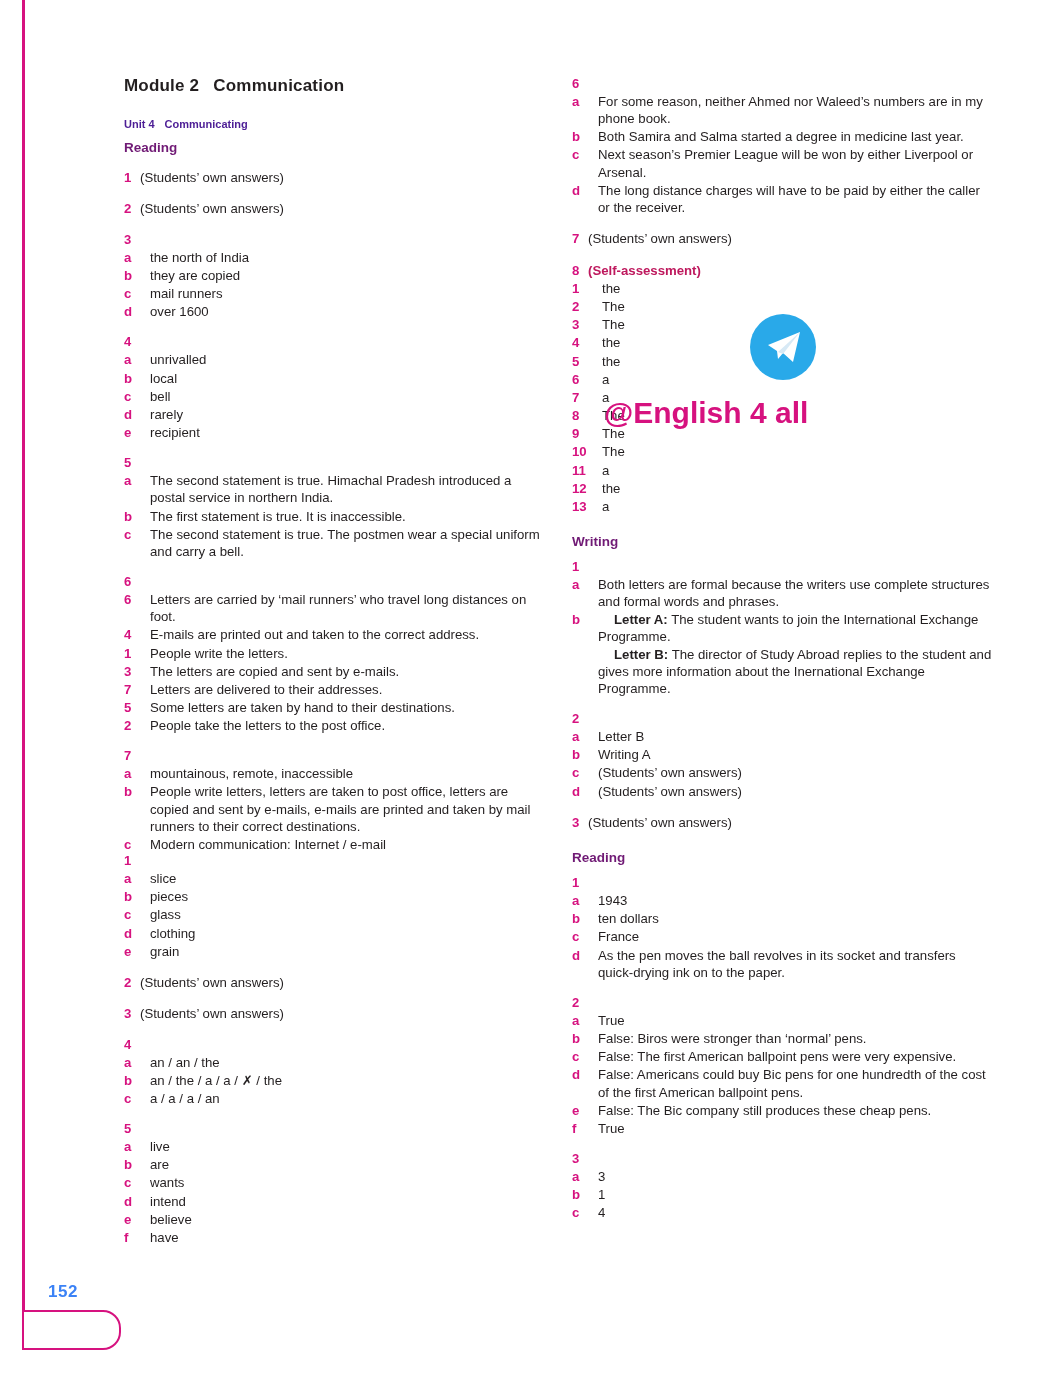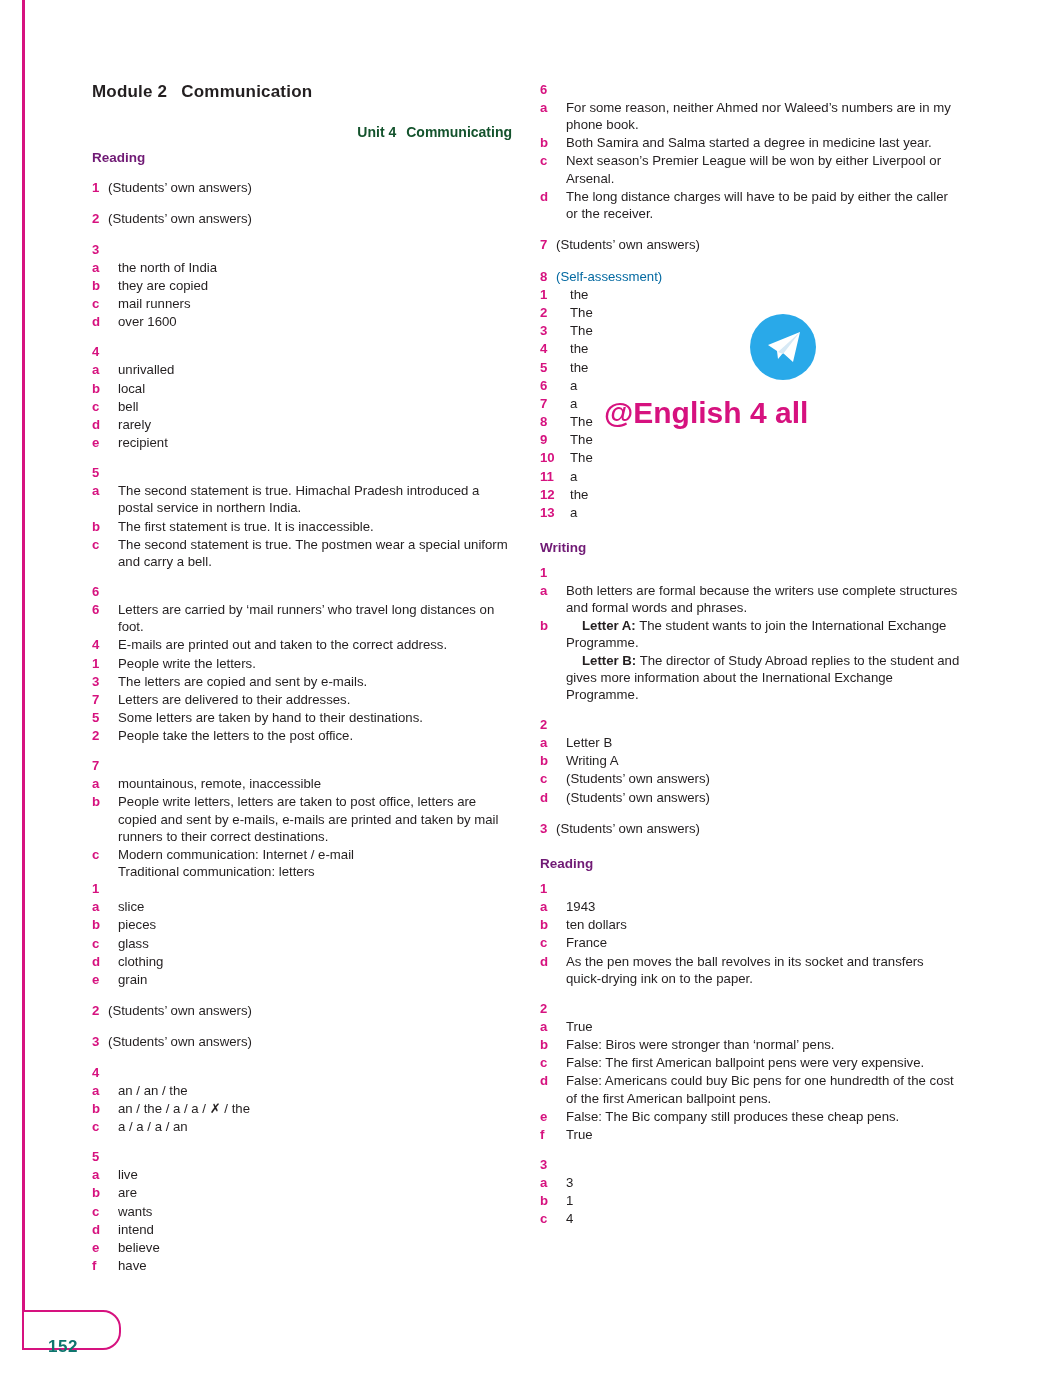--- a/index.html
+++ b/index.html
@@ -18,35 +18,35 @@
   .left-rule{
     position:absolute;left:22px;top:0;width:3px;height:1320px;background:#d6127f;
   }
   .page-num-box{
     position:absolute;left:22px;top:1310px;width:95px;height:36px;
     border:2px solid #d6127f;border-top-left-radius:0;border-bottom-left-radius:0;
     border-top-right-radius:18px;border-bottom-right-radius:18px;
     background:#fff;
   }
   .page-num{
-    position:absolute;left:48px;top:1337px;font-size:17px;font-weight:bold;color:#0f766e;
+    position:absolute;left:48px;top:1282px;font-size:17px;font-weight:bold;color:#3b82f6;
     letter-spacing:.5px;
   }
   .col{
-    position:absolute;top:82px;width:420px;
+    position:absolute;top:76px;width:420px;margin-left:32px;
   }
   .col-left{left:92px;}
   .col-right{left:540px;width:420px;}
 
   h1.module{
     font-size:17px;font-weight:bold;margin:0 0 22px 0;letter-spacing:.2px;
   }
   h1.module .gap{display:inline-block;width:14px;}
   .unit{
-    color:#14532d;font-weight:bold;font-size:14px;margin:0 0 10px 0;text-align:right;
+    color:#4c1d95;font-weight:bold;font-size:11px;margin:0 0 10px 0;
   }
   .unit .gap{display:inline-block;width:10px;}
   .section{
     color:#701a75;font-weight:bold;font-size:13.5px;margin:0 0 10px 0;
   }
   .section.lp{margin-top:20px;}
   .qnum{
     color:#d6127f;font-weight:bold;font-size:13px;margin:14px 0 2px 0;
   }
   .qnum.first{margin-top:0;}
@@ -58,21 +58,21 @@
   }
   .row .lbl.wide{width:30px;flex:0 0 30px;}
   .row .txt{flex:1;}
   .row.tight{margin-bottom:0;}
   .inline-q{
     display:flex;font-size:13.2px;line-height:1.32;margin:14px 0 1px 0;
   }
   .inline-q .lbl{color:#d6127f;font-weight:bold;width:16px;flex:0 0 16px;}
   .spacer18{height:18px;}
   .bold{font-weight:bold;padding-left:16px;}
-  .selfassess{color:#0369a1;font-weight:normal;}
+  .selfassess{color:#be185d;font-weight:bold;}
   
   .watermark{
     position:absolute;left:598px;top:300px;width:360px;height:160px;pointer-events:none;
   }
   .tg-circle{
     position:absolute;left:152px;top:14px;width:66px;height:66px;border-radius:50%;
     background:#29a9e9;
   }
   .tg-plane{
     position:absolute;left:168px;top:30px;width:36px;height:34px;
@@ -202,24 +202,20 @@
         <span class="lbl">a</span>
         <span class="txt">mountainous, remote, inaccessible</span>
       </div>
     <div class="row">
         <span class="lbl">b</span>
         <span class="txt">People write letters, letters are taken to post office, letters are copied and sent by e-mails, e-mails are printed and taken by mail runners to their correct destinations.</span>
       </div>
     <div class="row tight">
         <span class="lbl">c</span>
         <span class="txt">Modern communication: Internet / e-mail</span>
-      </div>
-    <div class="row">
-        <span class="lbl"></span>
-        <span class="txt">Traditional communication: letters</span>
       </div>
 
 
     <div class="qnum first">1</div>
     <div class="row">
         <span class="lbl">a</span>
         <span class="txt">slice</span>
       </div>
     <div class="row">
         <span class="lbl">b</span>

